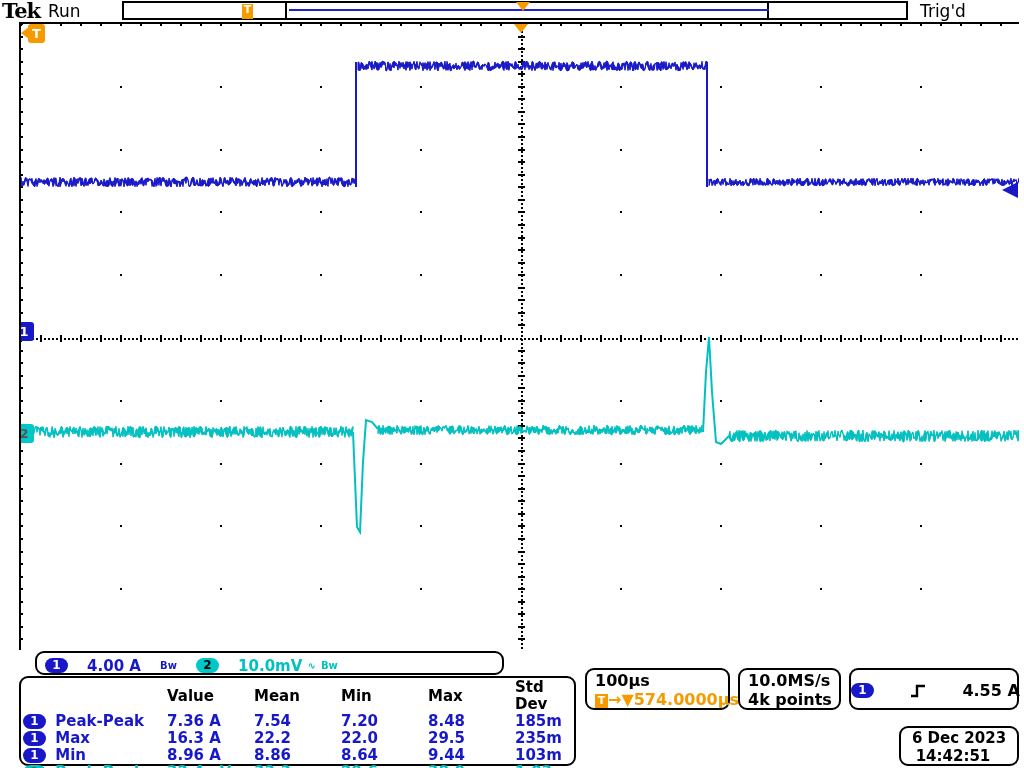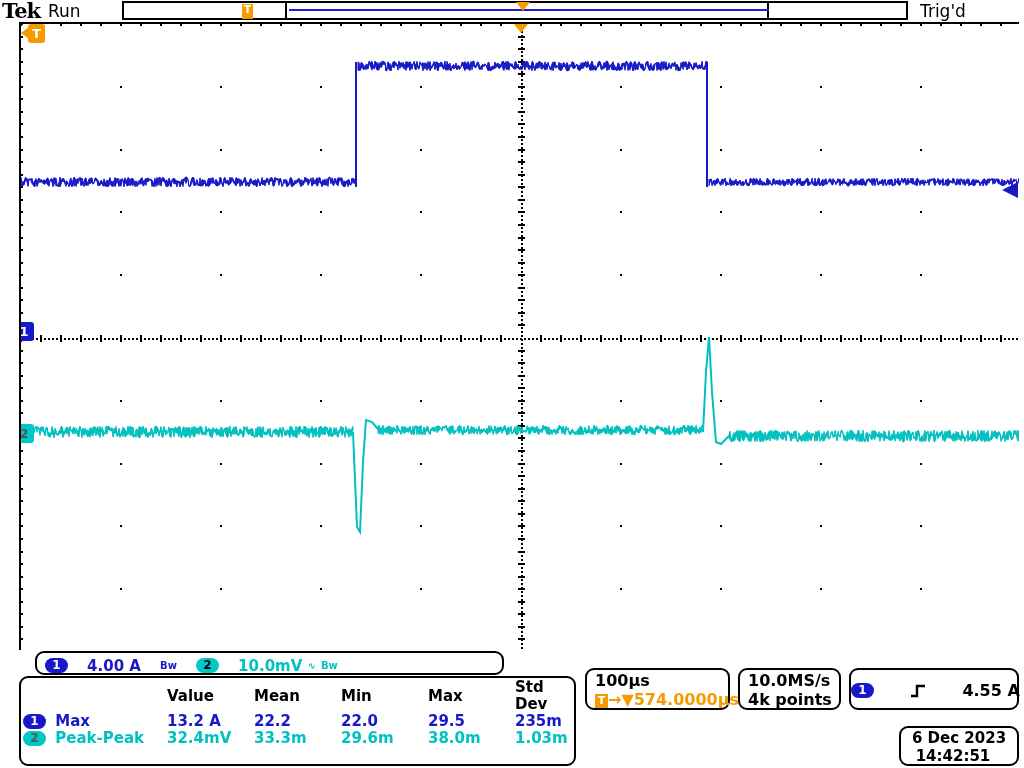--- a/index.html
+++ b/index.html
@@ -468,26 +468,42 @@
         <th class="cnm"></th>
         <th class="colv">Value</th>
         <th class="colv">Mean</th>
         <th class="colv">Min</th>
         <th class="colv">Max</th>
         <th>Std Dev</th>
       </tr>
     </thead>
     <tbody id="meas-body">
         <tr class="r1">
+          <td class="cnm"><span class="badge c1">1</span><span style="margin-left: 4px;"> Peak-Peak</span></td>
+          <td class="colv">7.36 A</td>
+          <td class="colv">7.54</td>
+          <td class="colv">7.20</td>
+          <td class="colv">8.48</td>
+          <td>185m</td>
+        </tr>
+        <tr class="r1">
           <td class="cnm"><span class="badge c1">1</span><span style="margin-left: 4px;"> Max</span></td>
-          <td class="colv">13.2 A</td>
+          <td class="colv">16.3 A</td>
           <td class="colv">22.2</td>
           <td class="colv">22.0</td>
           <td class="colv">29.5</td>
           <td>235m</td>
+        </tr>
+        <tr class="r1">
+          <td class="cnm"><span class="badge c1">1</span><span style="margin-left: 4px;"> Min</span></td>
+          <td class="colv">8.96 A</td>
+          <td class="colv">8.86</td>
+          <td class="colv">8.64</td>
+          <td class="colv">9.44</td>
+          <td>103m</td>
         </tr>
         <tr class="r2">
           <td class="cnm"><span class="badge c2" style="color: rgb(85, 85, 85);">2</span><span style="margin-left: 4px;"> Peak-Peak</span></td>
           <td class="colv">32.4mV</td>
           <td class="colv">33.3m</td>
           <td class="colv">29.6m</td>
           <td class="colv">38.0m</td>
           <td>1.03m</td>
         </tr>
       </tbody>

